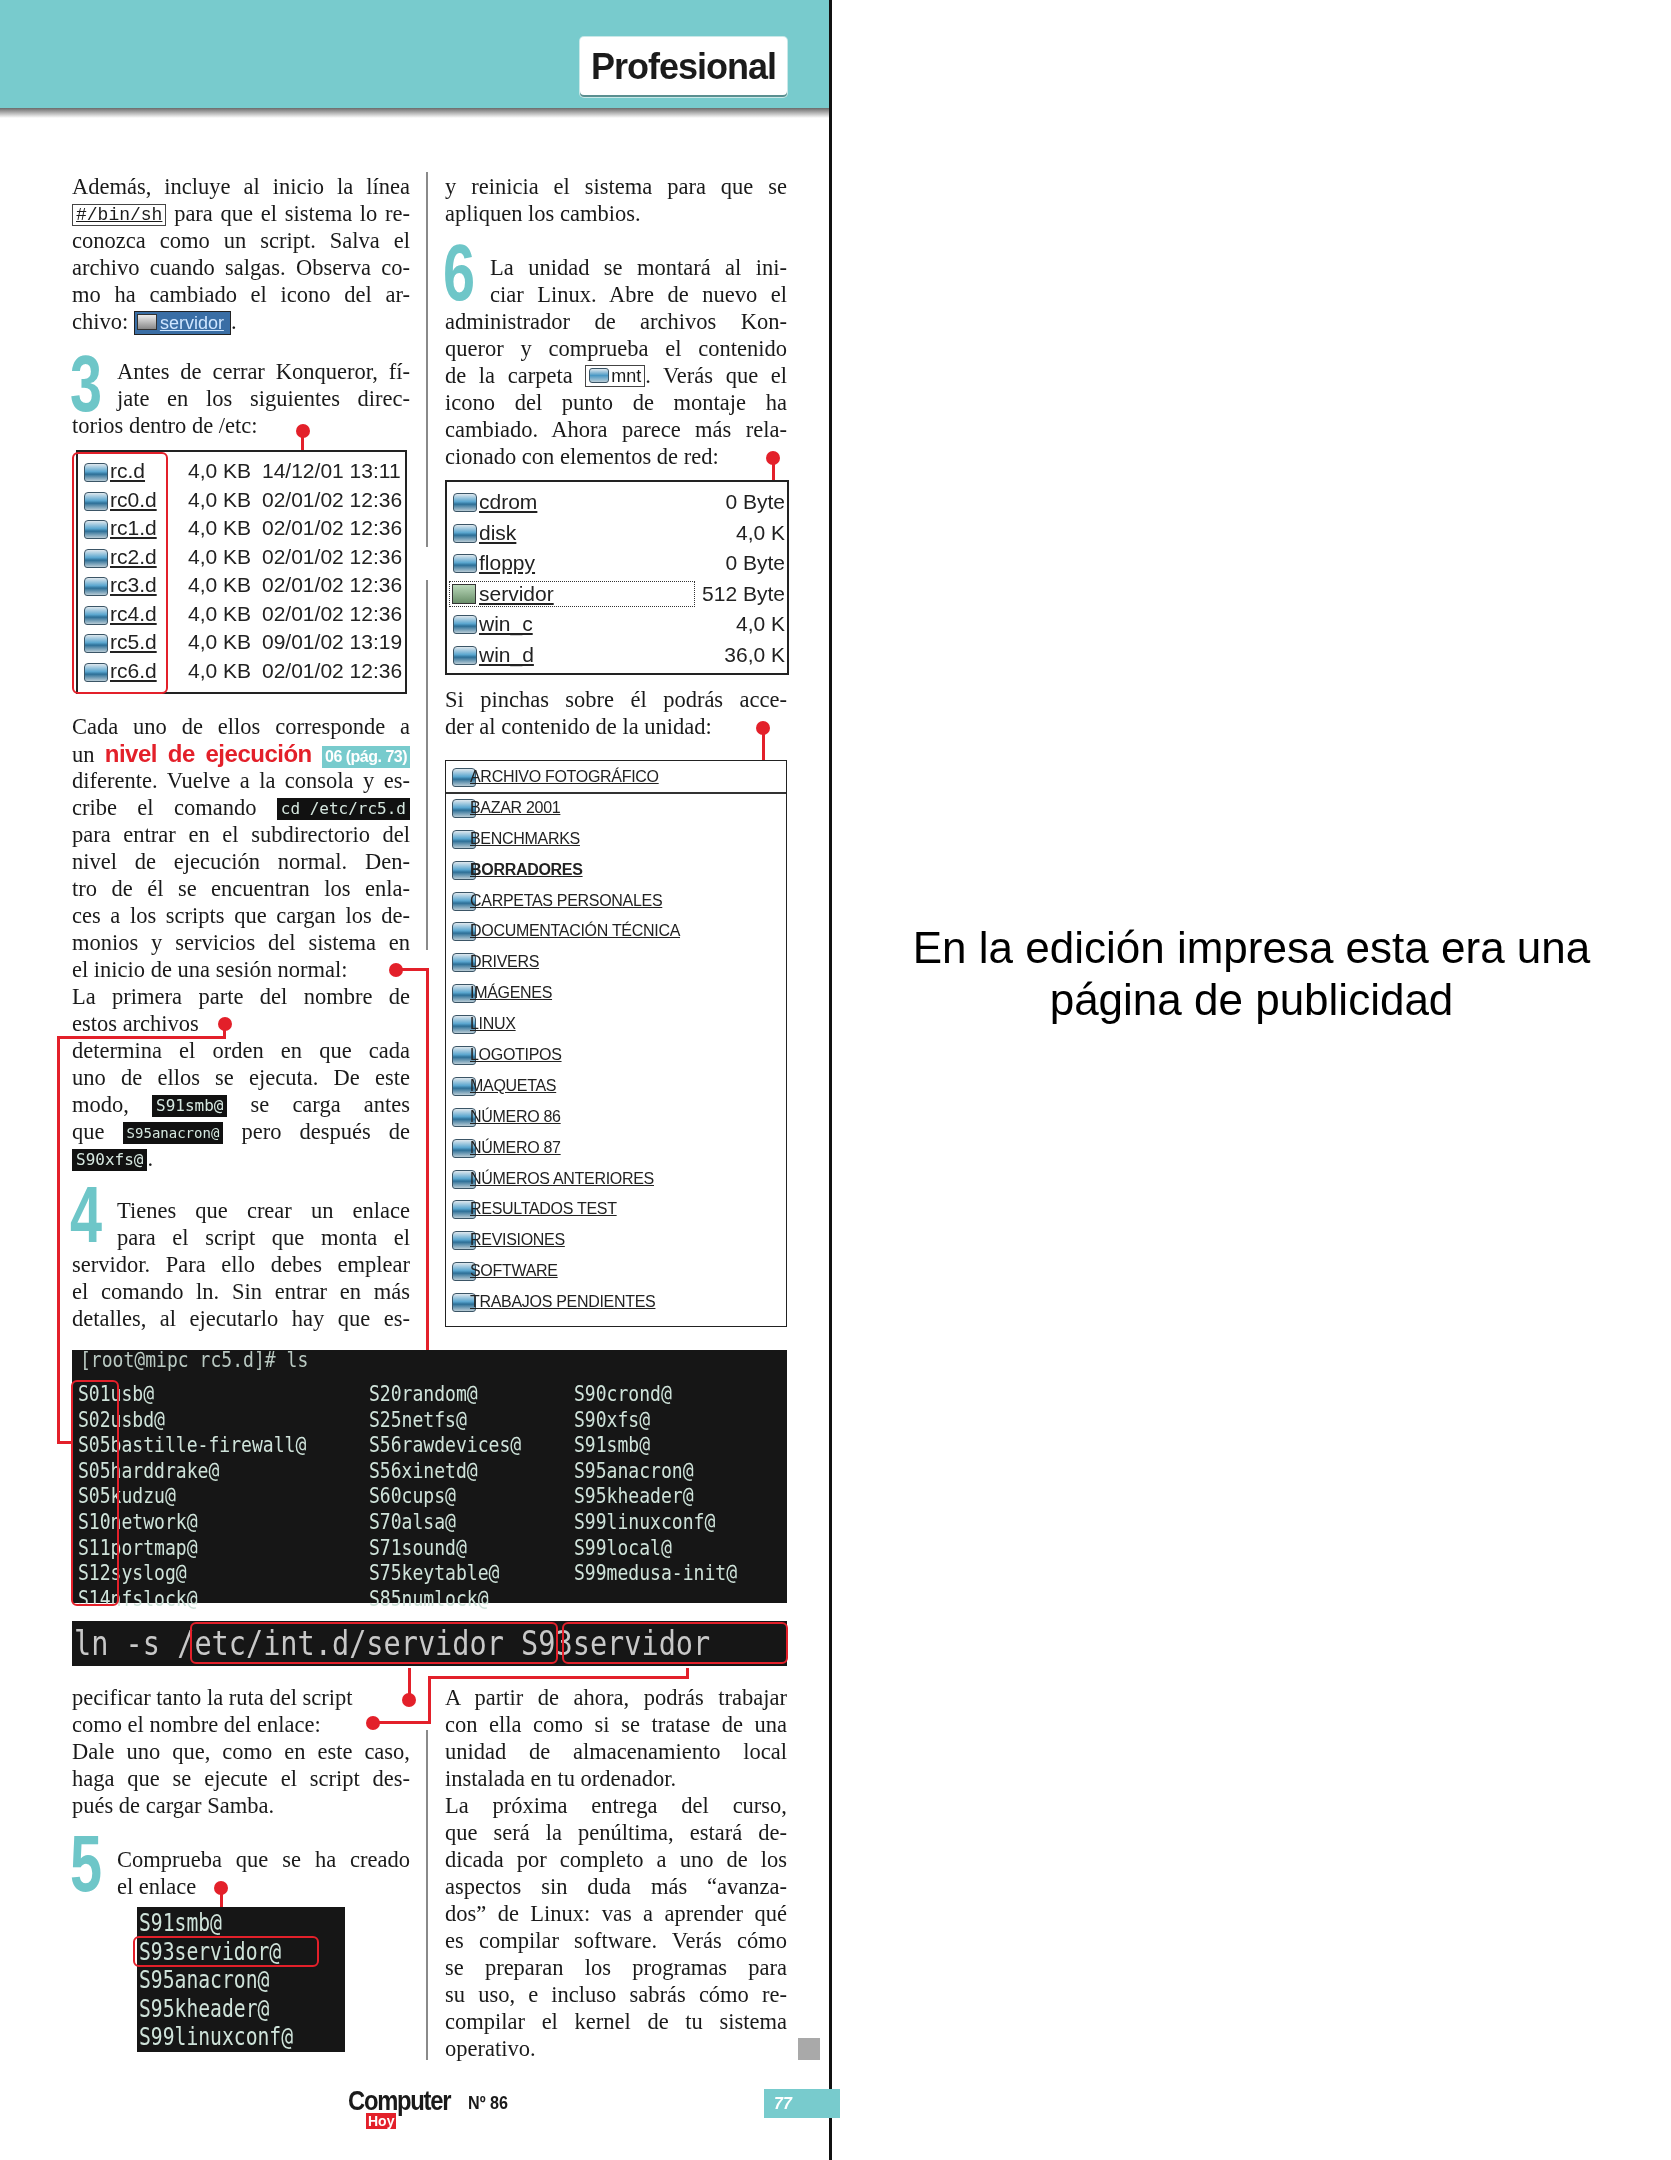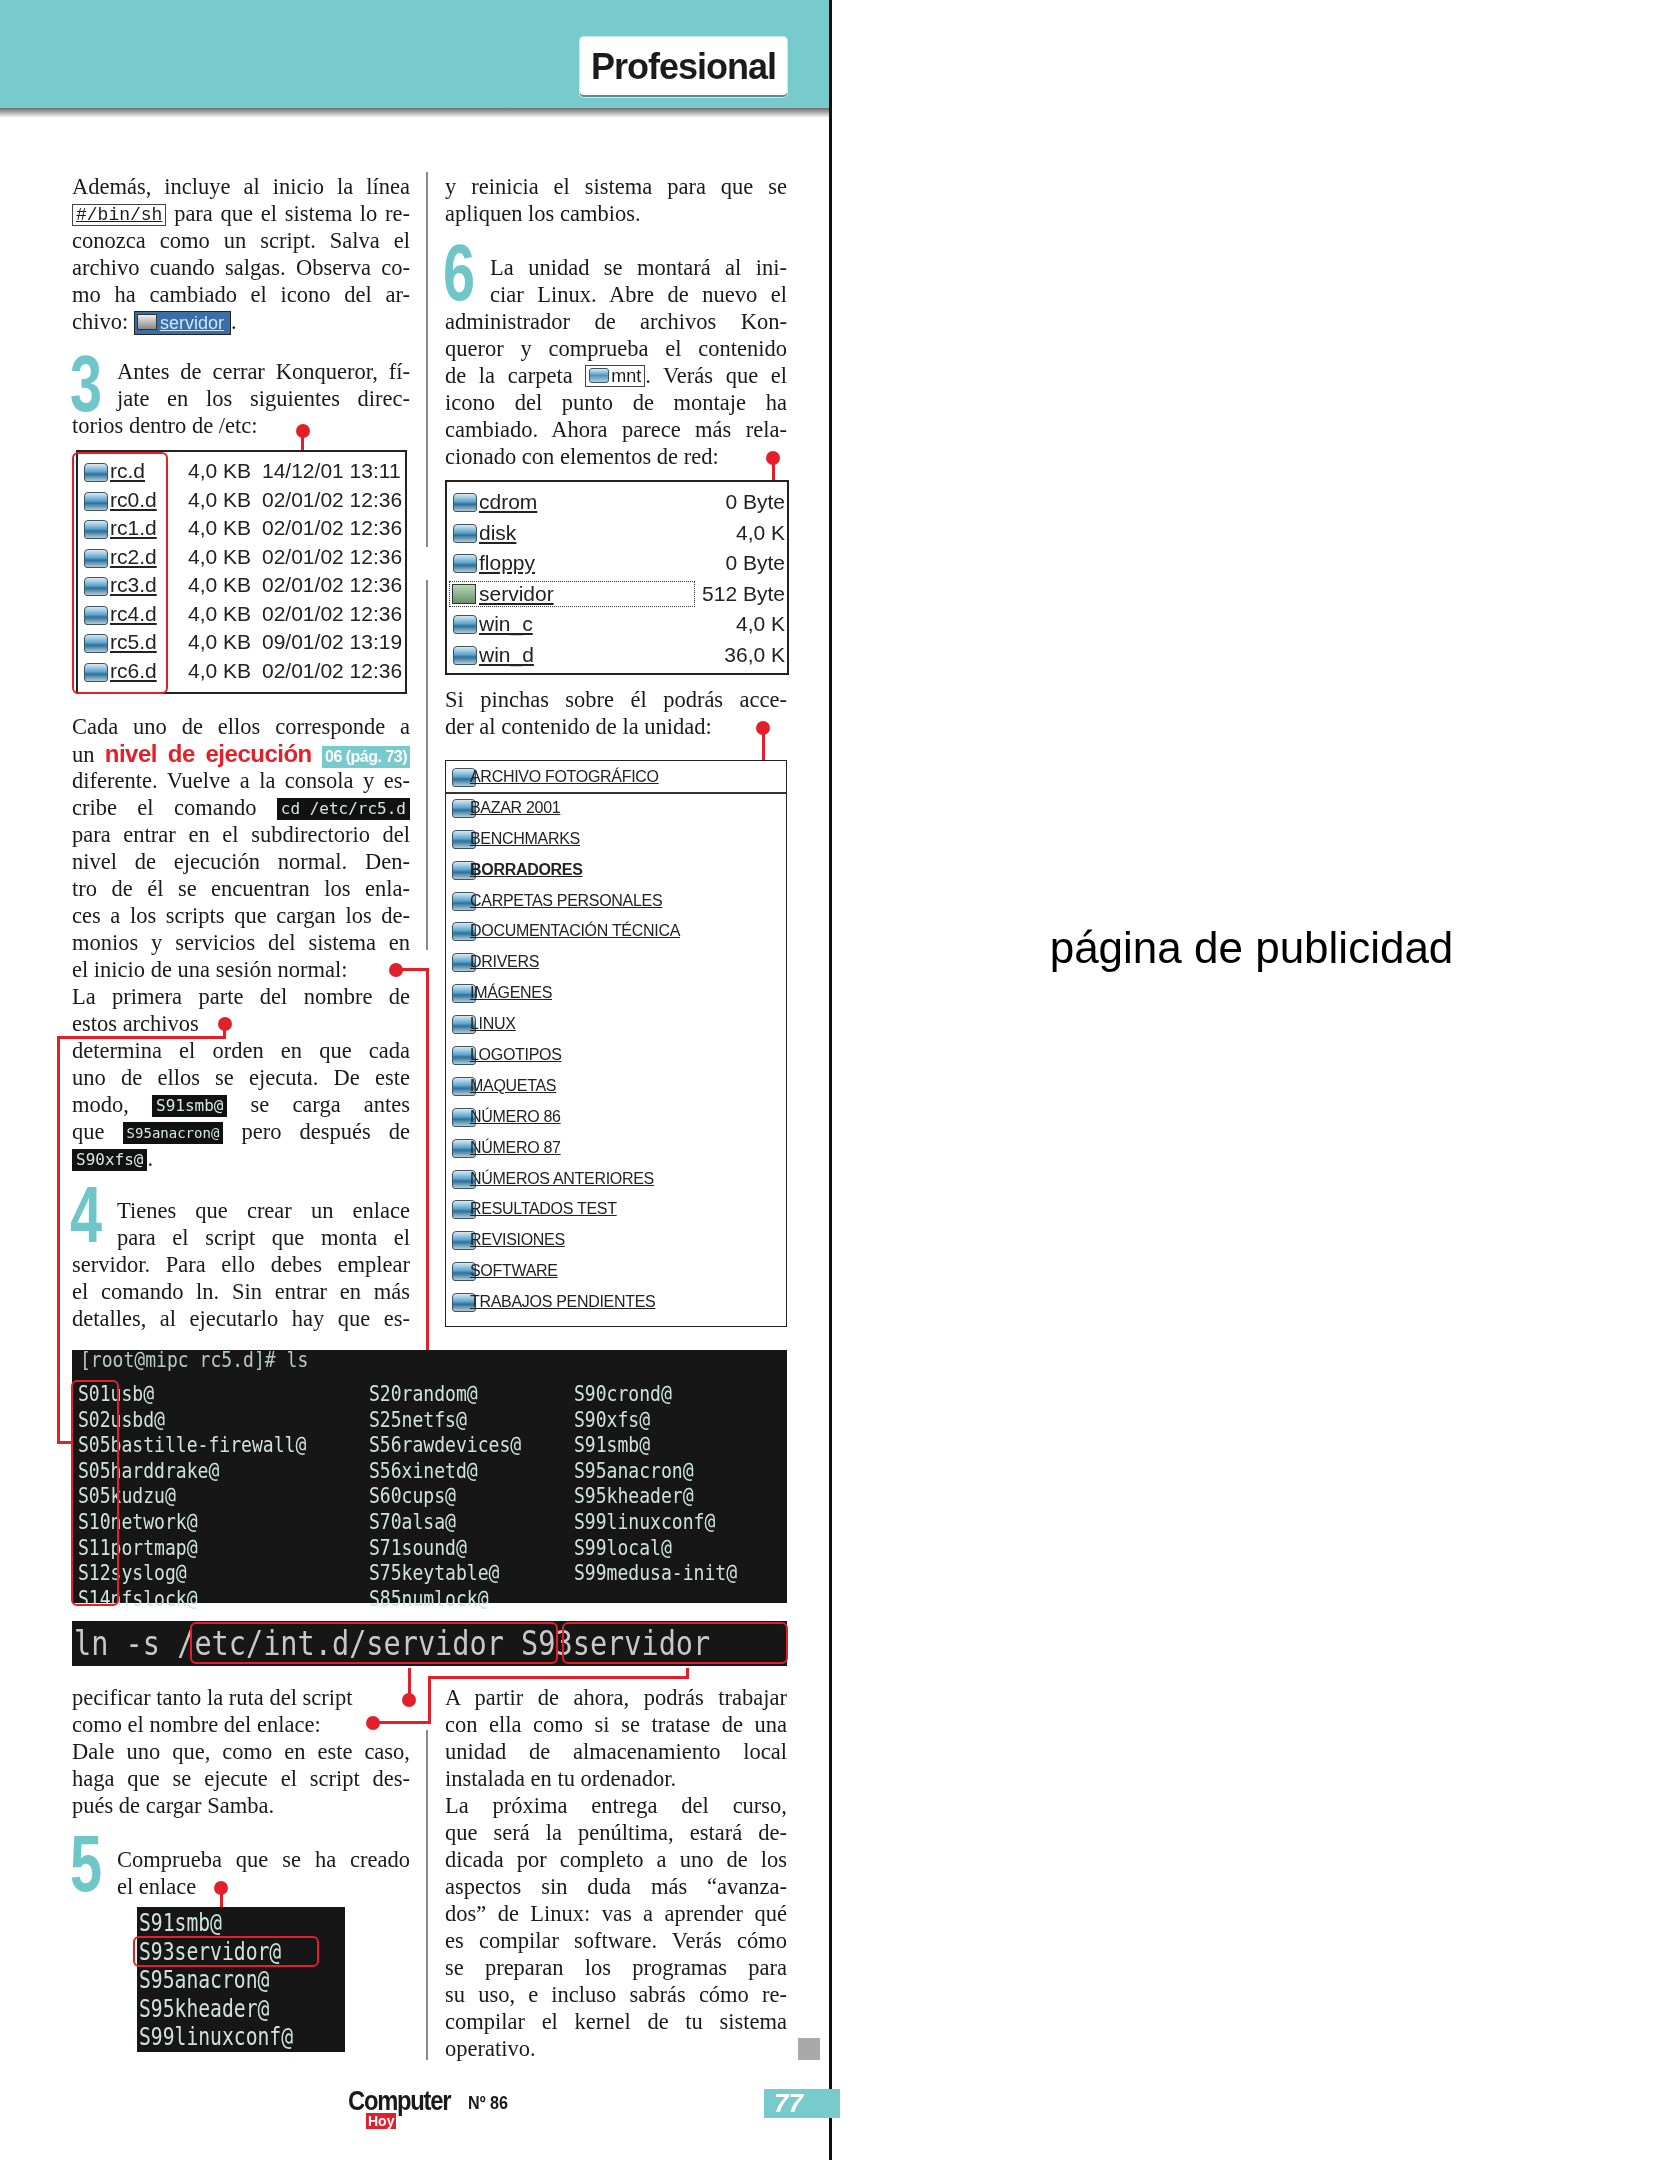--- a/index.html
+++ b/index.html
@@ -56,21 +56,21 @@
   .redbox { position:absolute; border:2.5px solid #e3202a; border-radius:6px; }
   .redline { position:absolute; background:#e3202a; }
   .dot { position:absolute; width:14px; height:14px; border-radius:50%; background:#e3202a; }
 
   .footer-logo { font-family:"Liberation Sans", sans-serif; font-weight:bold; font-size:28px; letter-spacing:-1.5px;
                  color:#1a1a1a; transform:scaleX(0.85); transform-origin:left top; }
   .hoy { background:#e3202a; color:#fff; font-family:"Liberation Sans", sans-serif; font-weight:bold;
          font-size:14px; line-height:16px; padding:0 2px; }
   .issue { font-family:"Liberation Sans", sans-serif; font-weight:bold; font-size:19px; transform:scaleX(0.85); transform-origin:left top; }
   .pagenum { background:#78cbcd; color:#fff; font-family:"Liberation Sans", sans-serif; font-weight:bold; font-style:italic;
-             font-size:26px; line-height:29px; padding-left:10px; }
+             font-size:16px; line-height:29px; padding-left:10px; }
   .end-square { background:#a9a9a9; }
   .ad-note { font-family:"Liberation Sans", sans-serif; font-size:44px; line-height:52px; text-align:center; color:#000; }
 </style>
 </head>
 <body>
 
 <div class="abs header-bar"></div>
 <div class="abs header-shadow"></div>
 <div class="abs section-tag">Profesional</div>
 <div class="abs page-border"></div>
@@ -431,14 +431,15 @@
 <div class="abs end-square" style="left:798px;top:2038px;width:22px;height:22px;"></div>
 
 <div class="abs" style="left:348px;top:2085px;">
   <div class="footer-logo">Computer</div>
   <div class="abs hoy" style="left:18px;top:28px;">Hoy</div>
 </div>
 <div class="abs issue" style="left:468px;top:2092px;">Nº 86</div>
 <div class="abs pagenum" style="left:764px;top:2089px;width:66px;height:29px;">77</div>
 
 <div class="abs ad-note" style="left:832px;top:922px;width:839px;">
+  <div>En la edición impresa esta era una</div>
   <div>página de publicidad</div>
 </div>
 
 </body></html>

